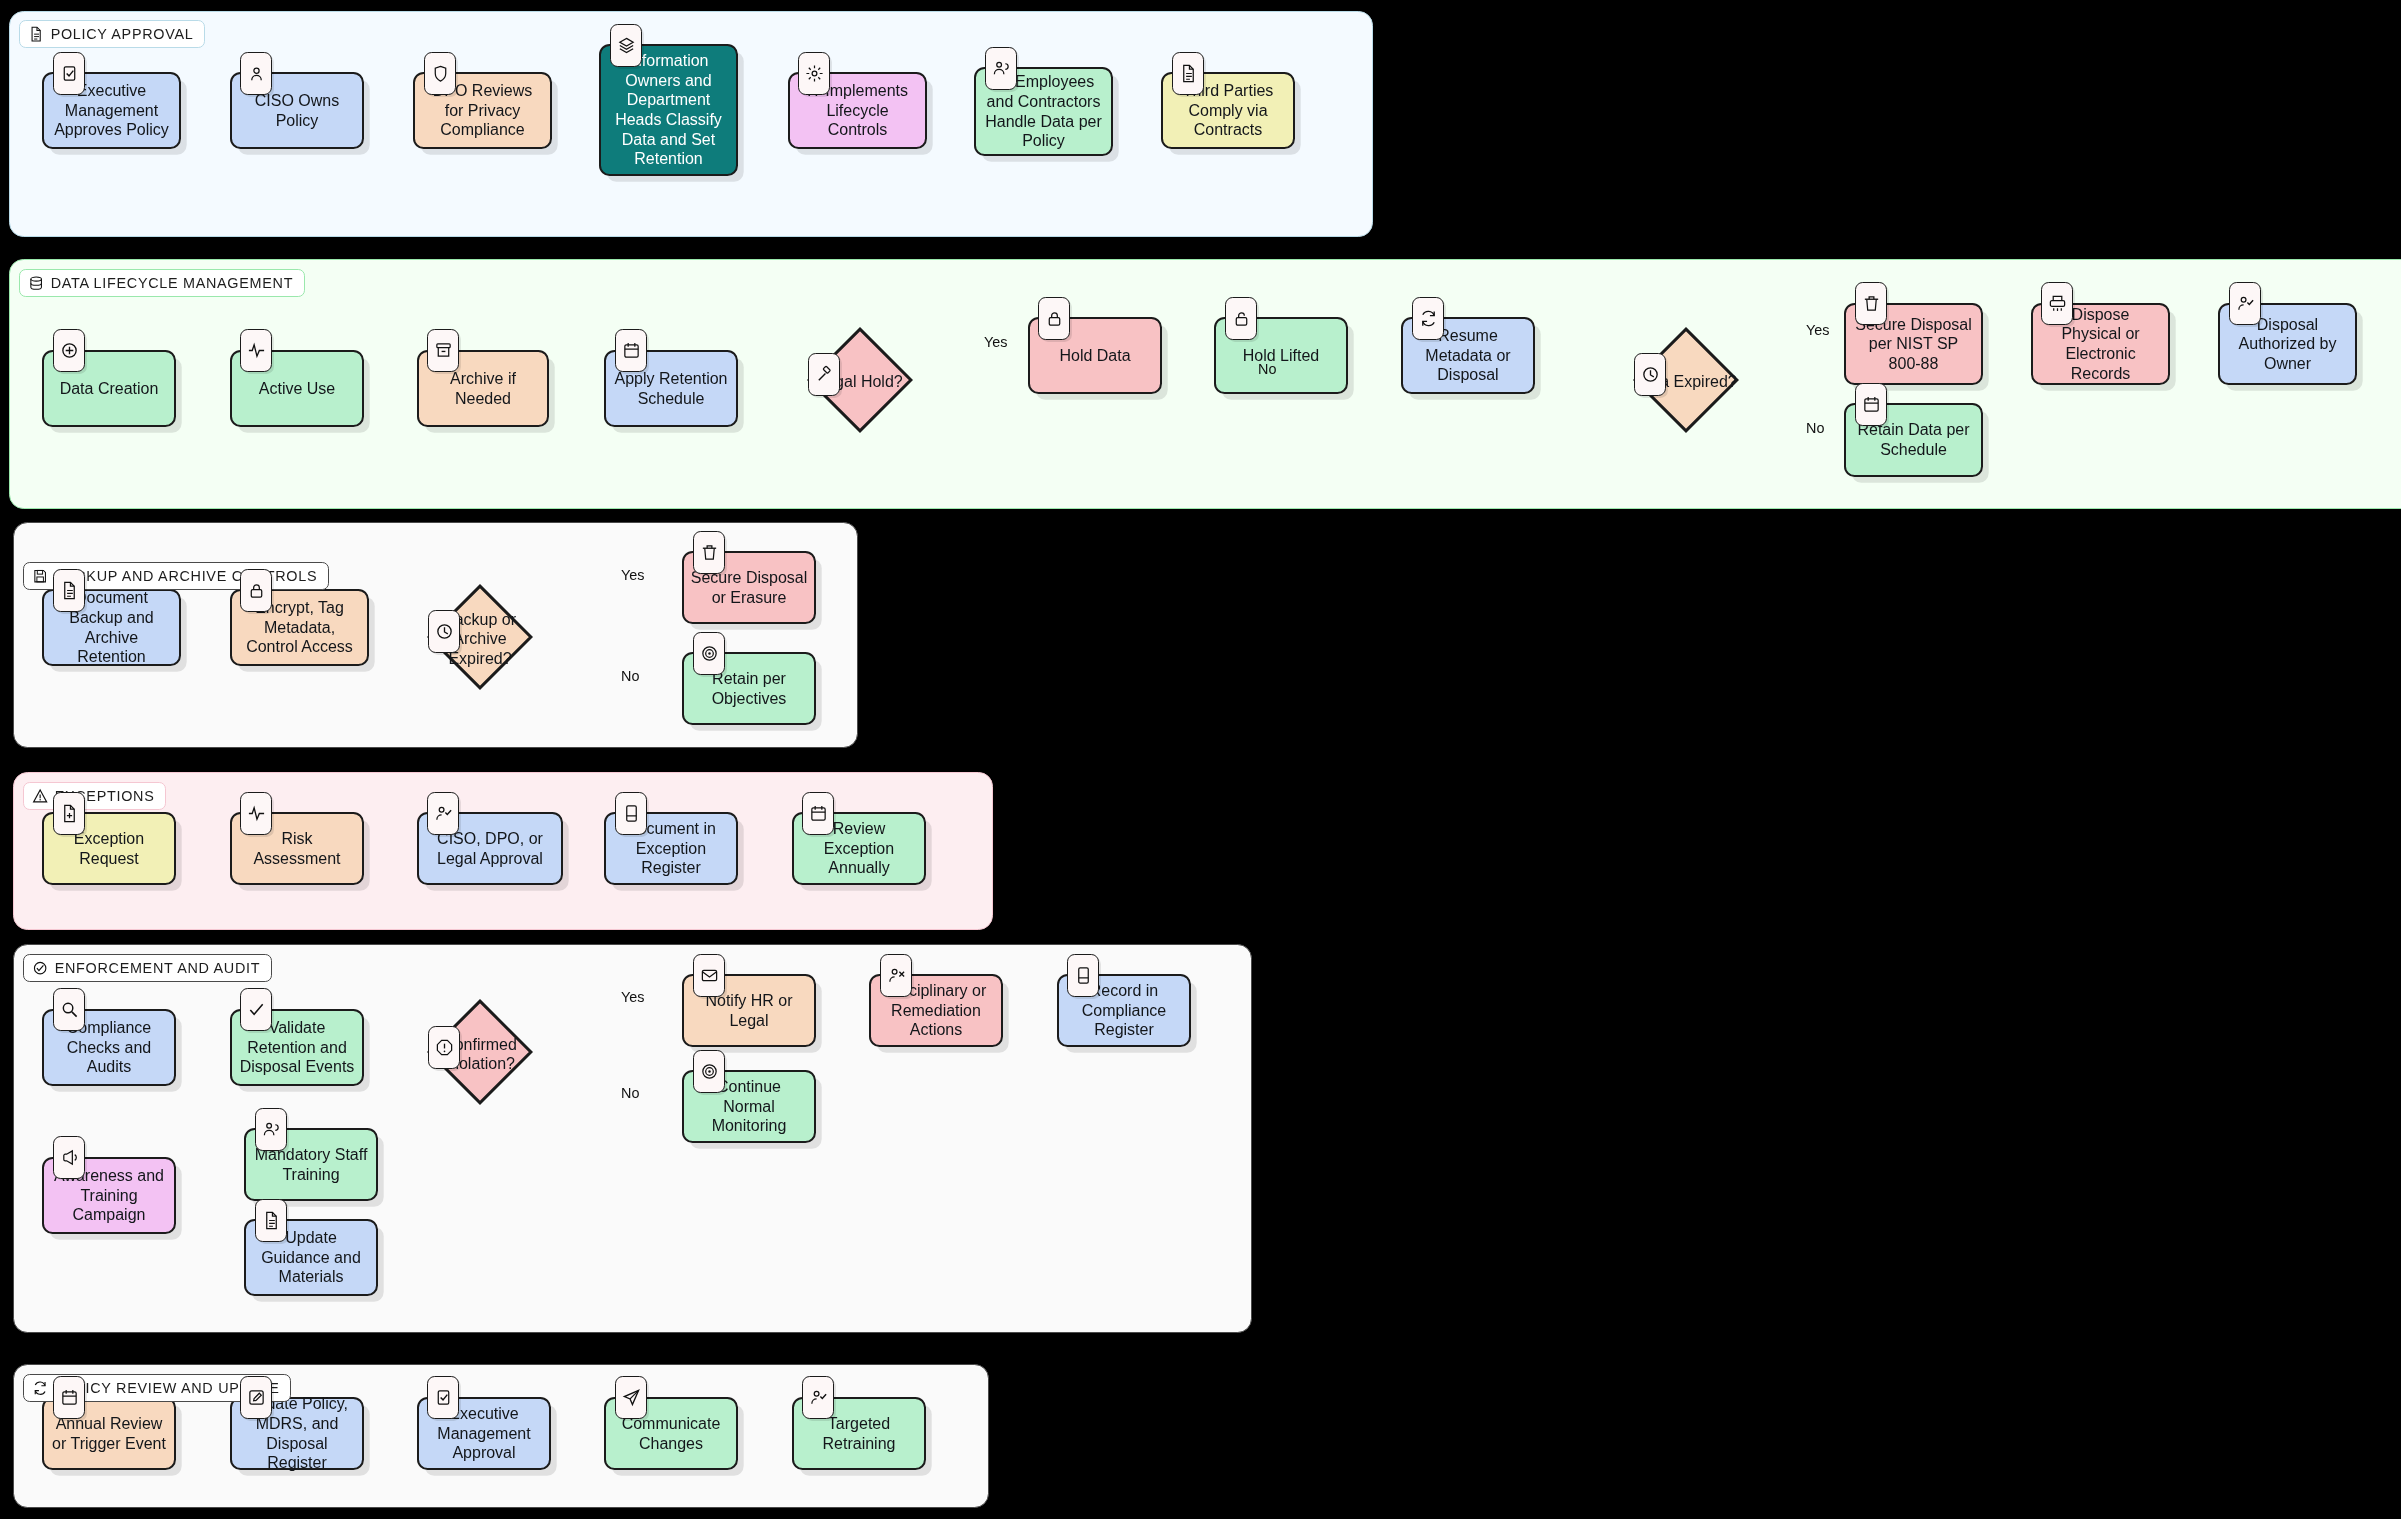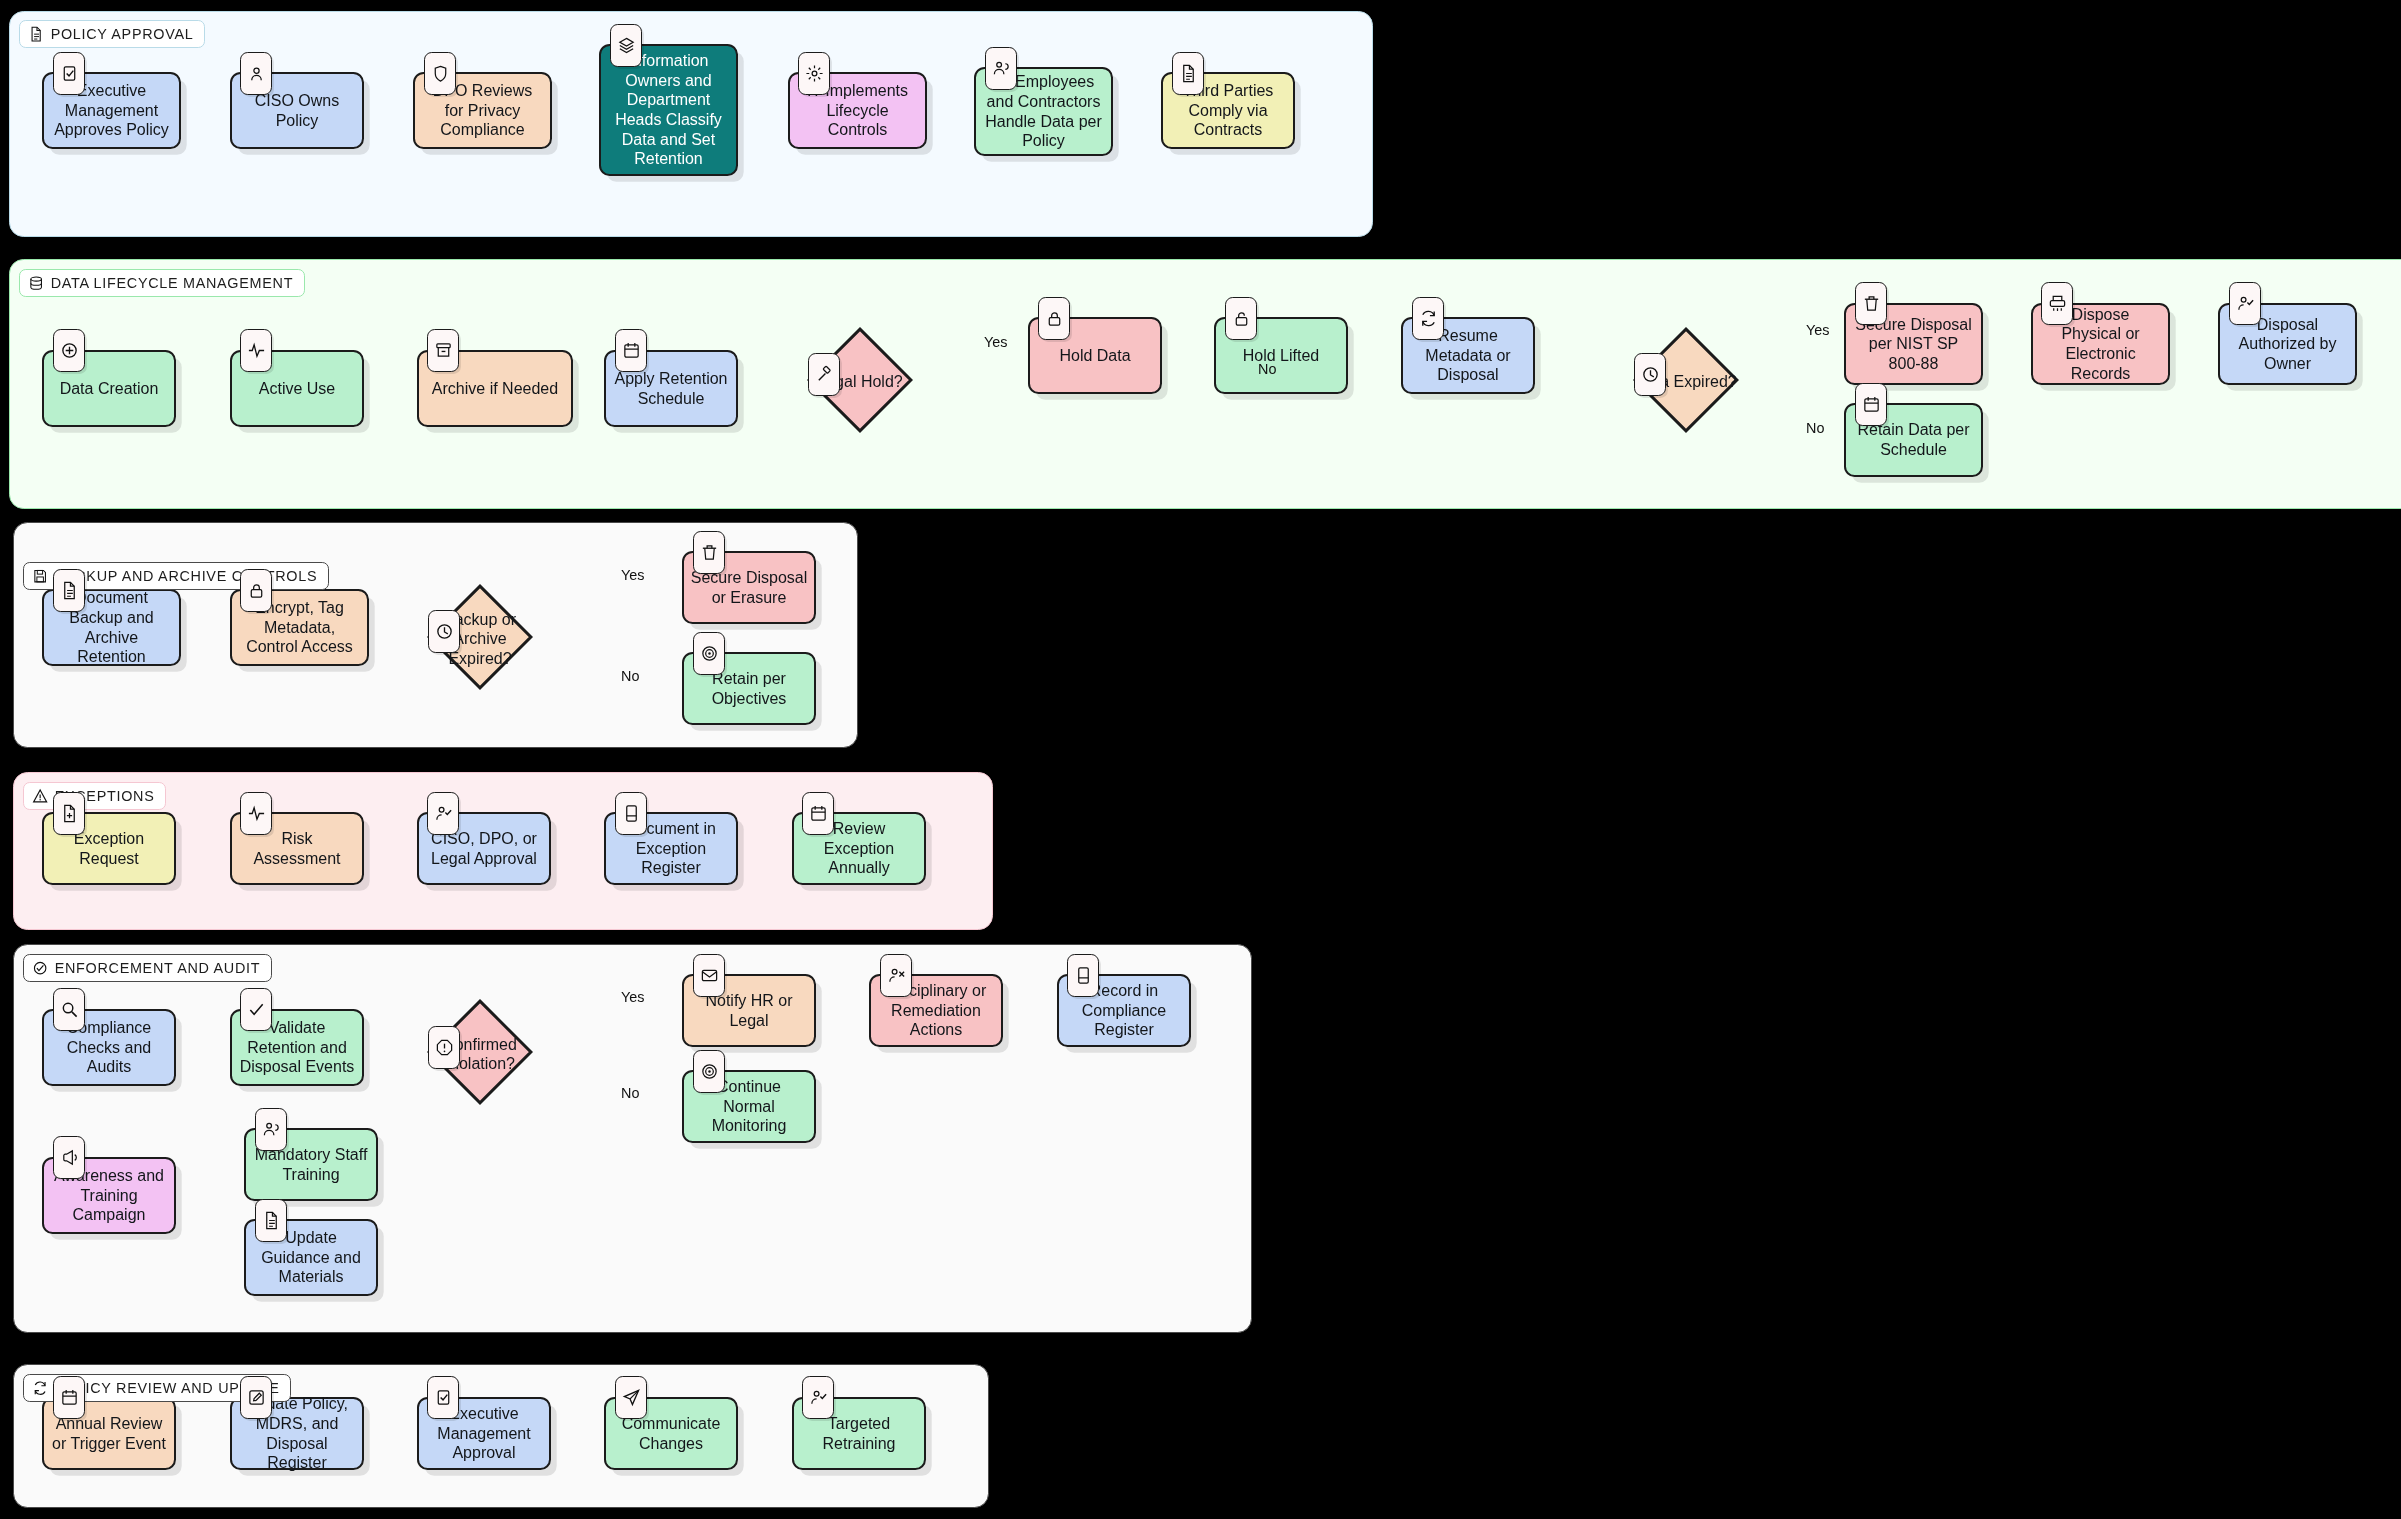--- a/index.html
+++ b/index.html
@@ -187,21 +187,21 @@
       </svg>
     </div>
     <div class="node c-green" style="left: 230px; top: 350px; width: 134px; height: 77px;">
       <span>Active Use</span>
     </div>
     <div class="badge" style="left: 240px; top: 329px;">
       <svg viewBox="0 0 40 40">
         <path d="M4 20h7l4-12 6 24 5-12h10" fill="none" stroke="#111" stroke-width="2.8"></path>
       </svg>
     </div>
-    <div class="node c-orange" style="left: 417px; top: 350px; width: 156px; height: 77px;">
+    <div class="node c-orange" style="left: 417px; top: 350px; width: 132px; height: 77px;">
       <span>Archive if Needed</span>
     </div>
     <div class="badge" style="left: 427px; top: 329px;">
       <svg viewBox="0 0 40 40">
         <rect x="6" y="6" width="28" height="8" rx="2" fill="none" stroke="#111" stroke-width="2.6"></rect>
         <path d="M9 14v18h22V14" fill="none" stroke="#111" stroke-width="2.6"></path>
         <path d="M16 22h8" stroke="#111" stroke-width="2.8"></path>
       </svg>
     </div>
     <div class="node c-blue" style="left: 604px; top: 350px; width: 134px; height: 77px; text-align: center;">
@@ -384,21 +384,21 @@
       </svg>
     </div>
     <div class="node c-orange" style="left: 230px; top: 812px; width: 134px; height: 73px;">
       <span>Risk Assessment</span>
     </div>
     <div class="badge" style="left: 240px; top: 792px;">
       <svg viewBox="0 0 40 40">
         <path d="M4 20h7l4-12 6 24 5-12h10" fill="none" stroke="#111" stroke-width="2.8"></path>
       </svg>
     </div>
-    <div class="node c-blue" style="left: 417px; top: 812px; width: 134px; height: 73px;">
+    <div class="node c-blue" style="left: 417px; top: 812px; width: 146px; height: 73px;">
       <span>CISO, DPO, or Legal Approval</span>
     </div>
     <div class="badge" style="left: 427px; top: 792px;">
       <svg viewBox="0 0 40 40">
         <circle cx="16" cy="12" r="5" fill="none" stroke="#111" stroke-width="2.6"></circle>
         <path d="M6 33c0-6 4.5-10 10-10" fill="none" stroke="#111" stroke-width="2.6"></path>
         <path d="M24 18l4 4 8-9" fill="none" stroke="#111" stroke-width="3"></path>
       </svg>
     </div>
     <div class="node c-blue" style="left: 604px; top: 812px; width: 134px; height: 73px;">

